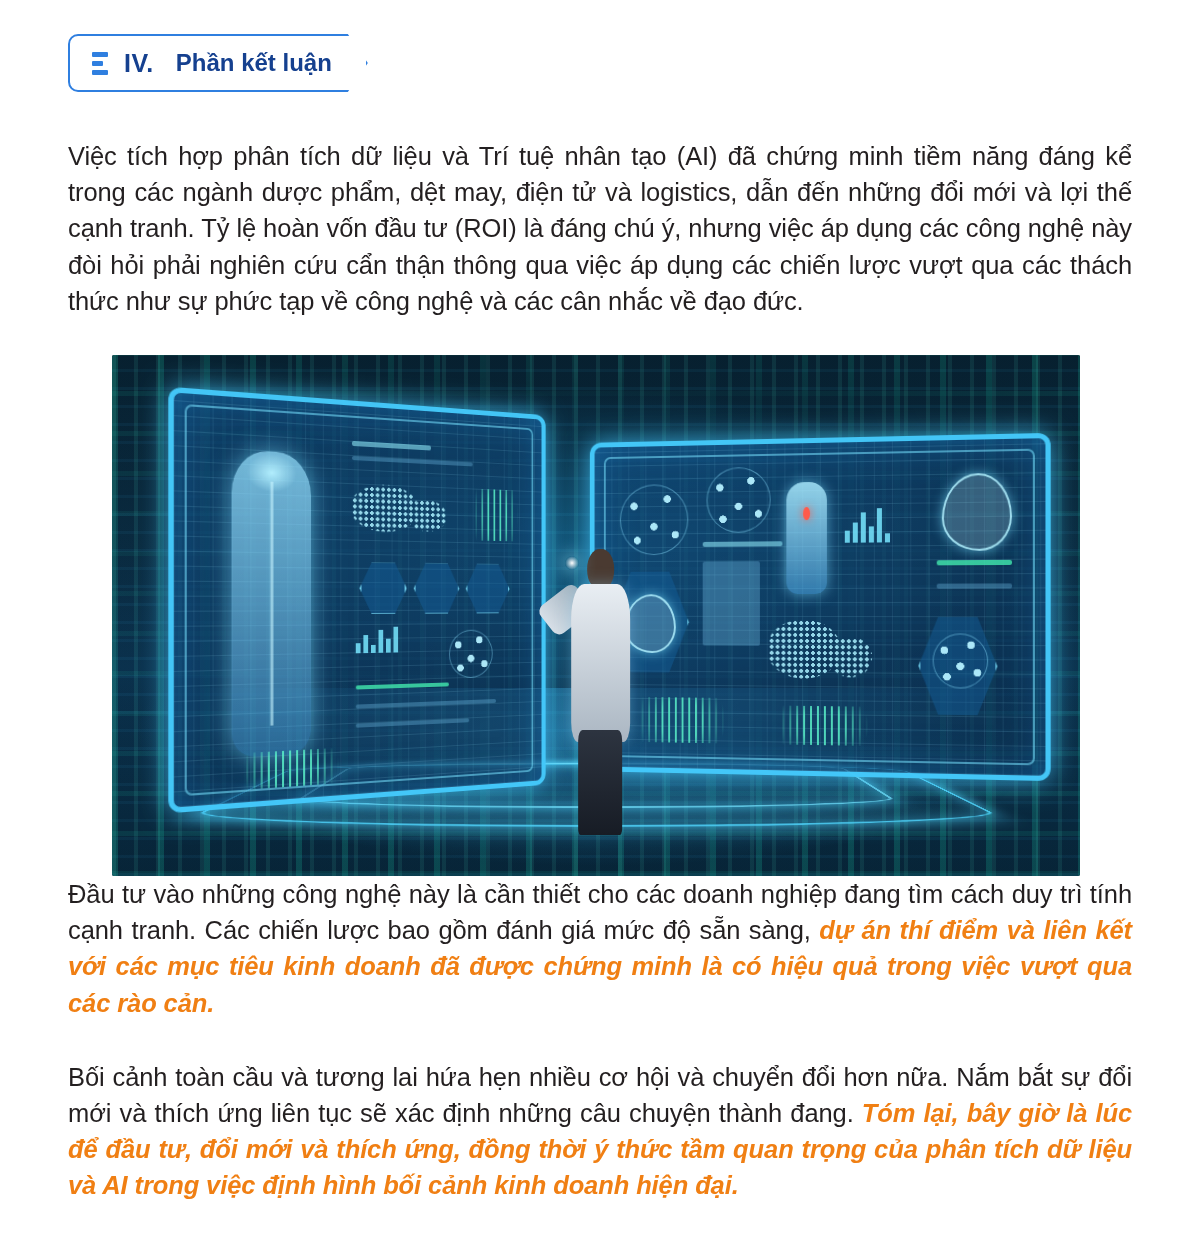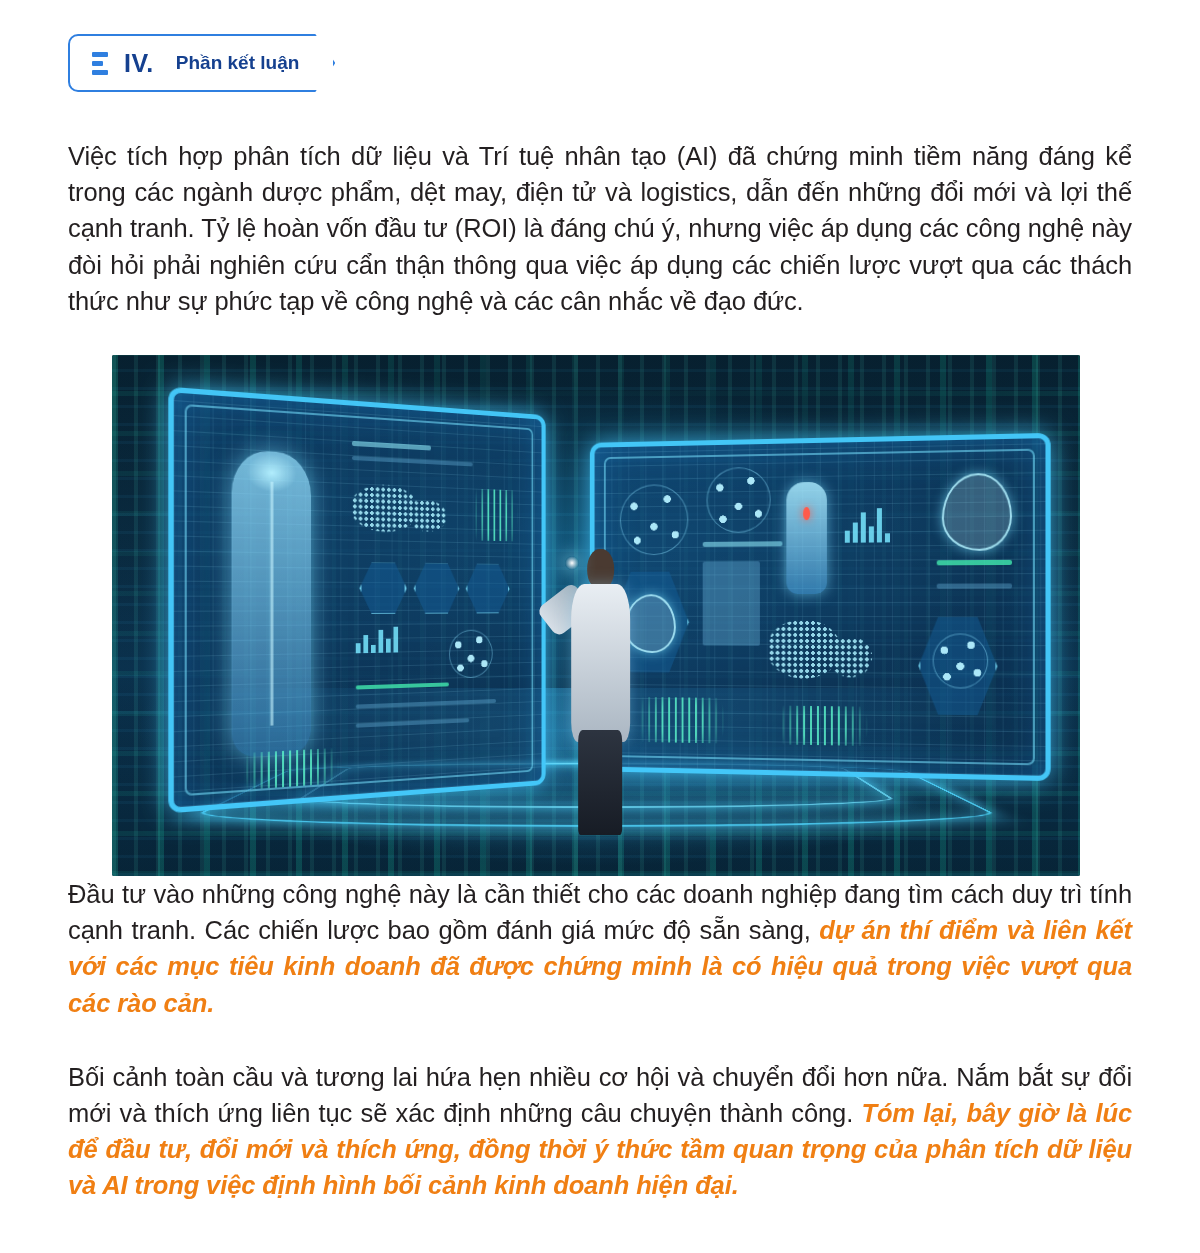--- a/index.html
+++ b/index.html
@@ -55,21 +55,21 @@
   .banner-bars span:nth-child(2) { width: 11px; }
   .banner-bars span:nth-child(3) { width: 16px; }
   .banner-num {
     font-size: 25px;
     font-weight: bold;
     color: #15408f;
     letter-spacing: .5px;
     margin-right: 22px;
   }
   .banner-title {
-    font-size: 19px;
+    font-size: 24px;
     font-weight: bold;
     color: #15408f;
     white-space: nowrap;
   }
 
   
   .body-text {
     font-size: 25.5px;
     line-height: 1.42;
     color: #231f20;
@@ -451,16 +451,16 @@
     </div>
   </div>
 
   
   <p class="body-text p-after-image">
     <span>Đầu tư vào những công nghệ này là cần thiết cho các doanh nghiệp đang tìm cách duy trì tính cạnh tranh. Các chiến lược bao gồm đánh giá mức độ sẵn sàng, </span><span class="highlight">dự án thí điểm và liên kết với các mục tiêu kinh doanh đã được chứng minh là có hiệu quả trong việc vượt qua các rào cản.</span>
   </p>
 
   
   <p class="body-text p-final">
-    <span>Bối cảnh toàn cầu và tương lai hứa hẹn nhiều cơ hội và chuyển đổi hơn nữa. Nắm bắt sự đổi mới và thích ứng liên tục sẽ xác định những câu chuyện thành công. </span><span class="highlight">Tóm lại, bây giờ là lúc để đầu tư, đổi mới và thích ứng, đồng thời ý thức tầm quan trọng của phân tích dữ liệu và AI trong việc định hình bối cảnh kinh doanh hiện đại.</span>
+    <span>Bối cảnh toàn cầu và tương lai hứa hẹn nhiều cơ hội và chuyển đổi hơn nữa. Nắm bắt sự đổi mới và thích ứng liên tục sẽ xác định những câu chuyện thành đang. </span><span class="highlight">Tóm lại, bây giờ là lúc để đầu tư, đổi mới và thích ứng, đồng thời ý thức tầm quan trọng của phân tích dữ liệu và AI trong việc định hình bối cảnh kinh doanh hiện đại.</span>
   </p>
 
 </div>
 
 </body></html>

